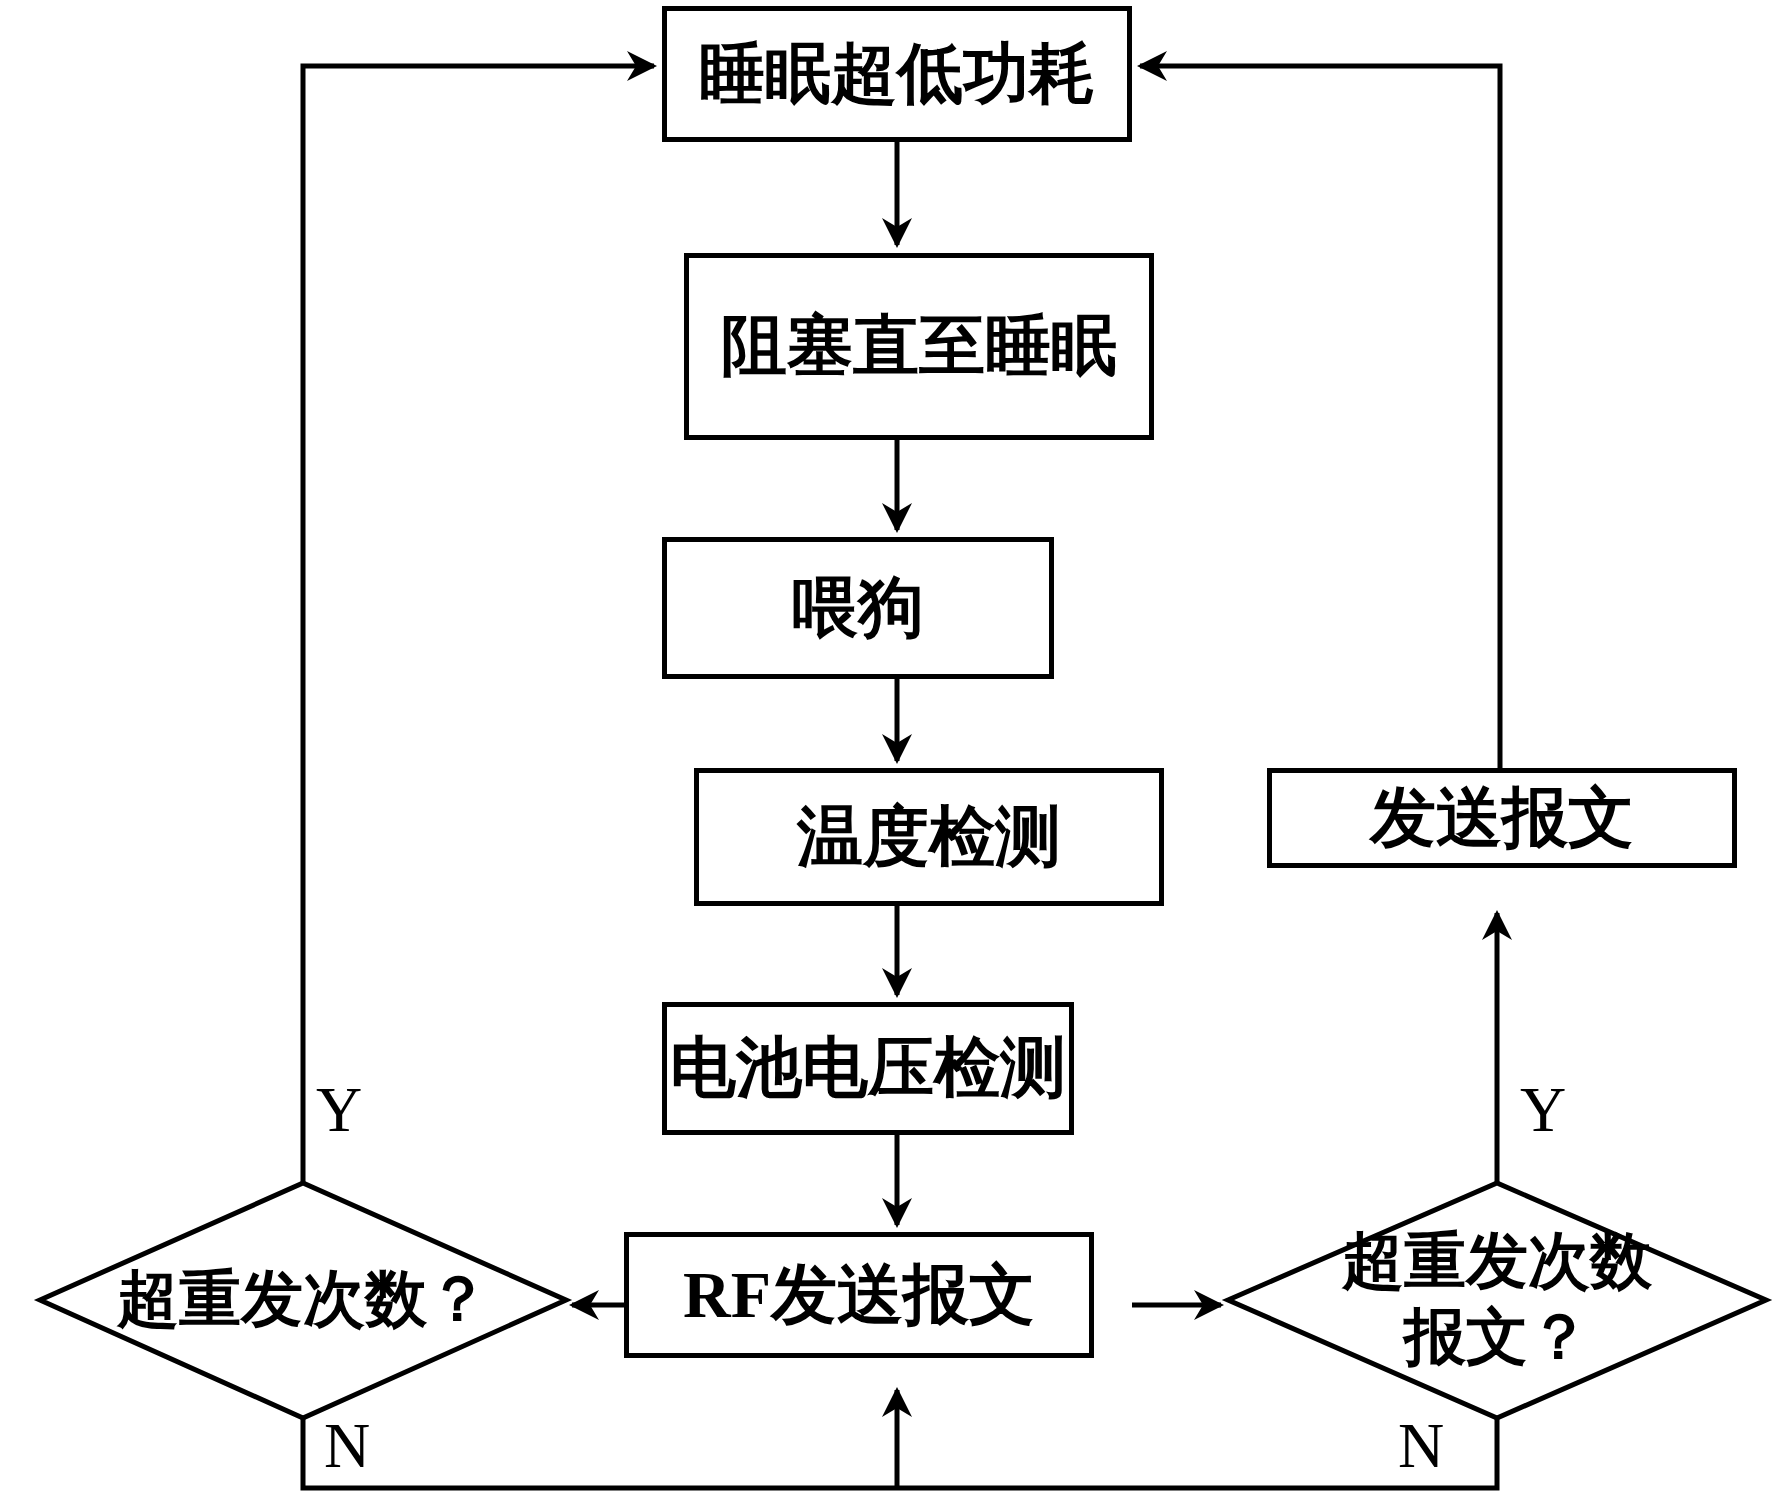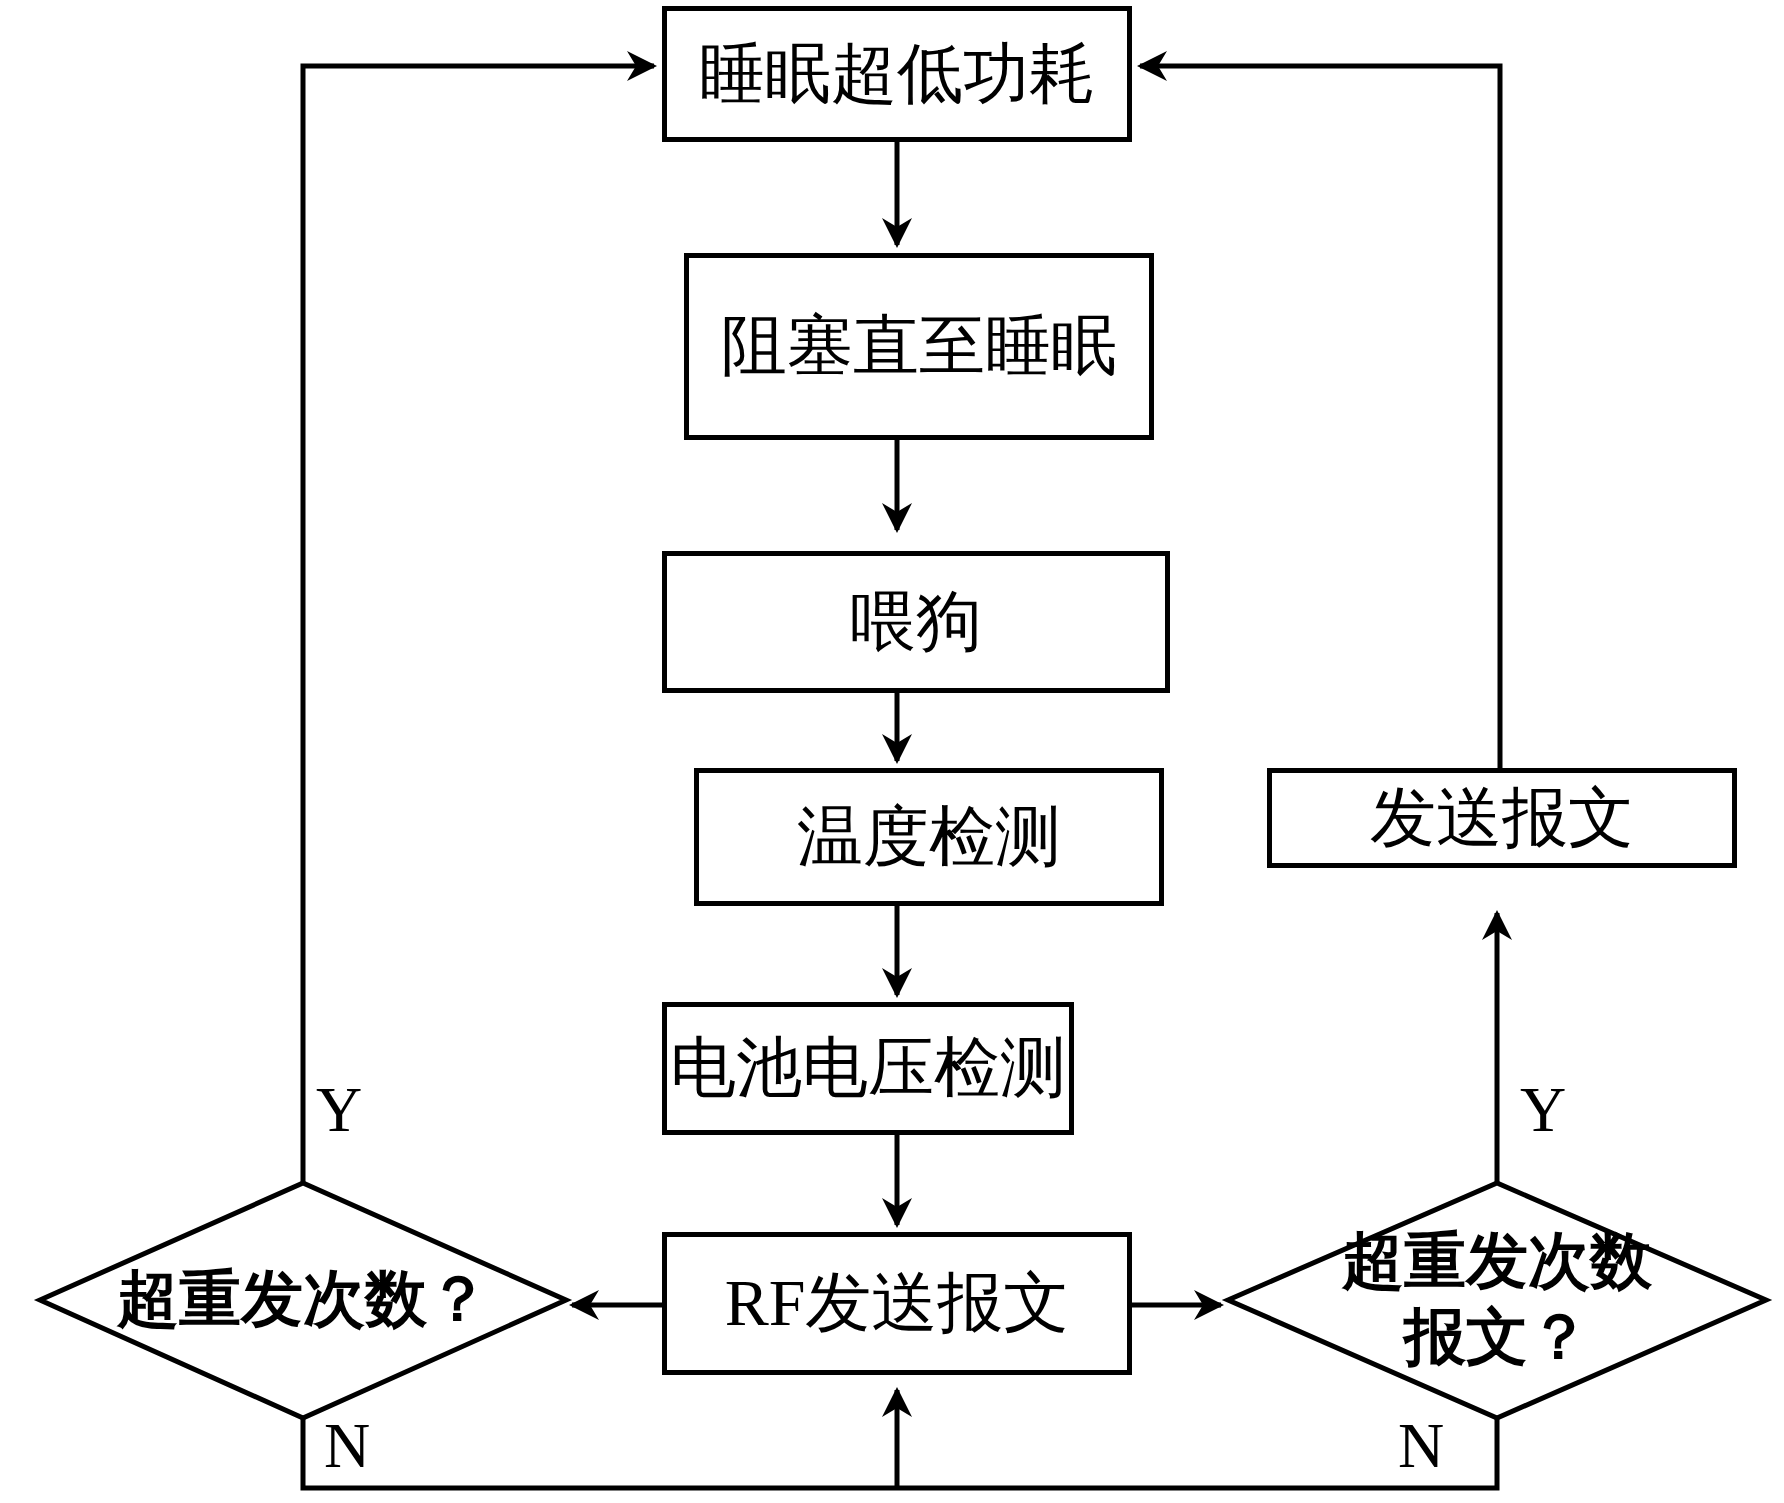--- a/index.html
+++ b/index.html
@@ -25,21 +25,21 @@
   .node {
     position: absolute;
     box-sizing: border-box;
     border: 5px solid #000000;
     background: #ffffff;
     display: flex;
     flex-direction: column;
     align-items: center;
     justify-content: center;
     text-align: right;
-    font-weight: normal;
+    font-weight: bold;
     font-size: 66px;
     line-height: 1.25;
     color: #000000;
     white-space: nowrap;
   }
   .dtext {
     position: absolute;
     display: flex;
     flex-direction: column;
     align-items: center;
@@ -54,24 +54,24 @@
   .edge-label {
     position: absolute;
     font-size: 64px;
     font-weight: normal;
     color: #000000;
     line-height: 1;
   }
   
   #b-sleep   { left: 662px; top: 6px;    width: 470px; height: 136px; }
   #b-block   { left: 662px; top: 253px;  width: 470px; height: 187px; margin-left: 22px; }
-  #b-feed    { left: 662px; top: 551px;  width: 508px; height: 142px; }
+  #b-feed    { left: 662px; top: 537px;  width: 392px; height: 142px; }
   #b-temp    { left: 662px; top: 768px;  width: 470px; height: 138px; margin-left: 32px; }
   #b-batt    { left: 662px; top: 1002px; width: 412px; height: 133px; }
-  #b-rf      { left: 662px; top: 1232px; width: 470px; height: 143px; }
+  #b-rf      { left: 624px; top: 1232px; width: 470px; height: 126px; }
   #b-send    { left: 1267px; top: 768px; width: 470px; height: 100px; }
   
   #d-retry-text { left: 60px;   top: 1242px; width: 486px; height: 116px; }
   #d-ack-text   { left: 1252px; top: 1206px; width: 490px; height: 188px; }
   
   #lbl-left-y  { left: 316px;  top: 1078px; }
   #lbl-left-n  { left: 324px;  top: 1414px; }
   #lbl-right-y { left: 1520px; top: 1078px; }
   #lbl-right-n { left: 1398px; top: 1414px; }
 </style>

